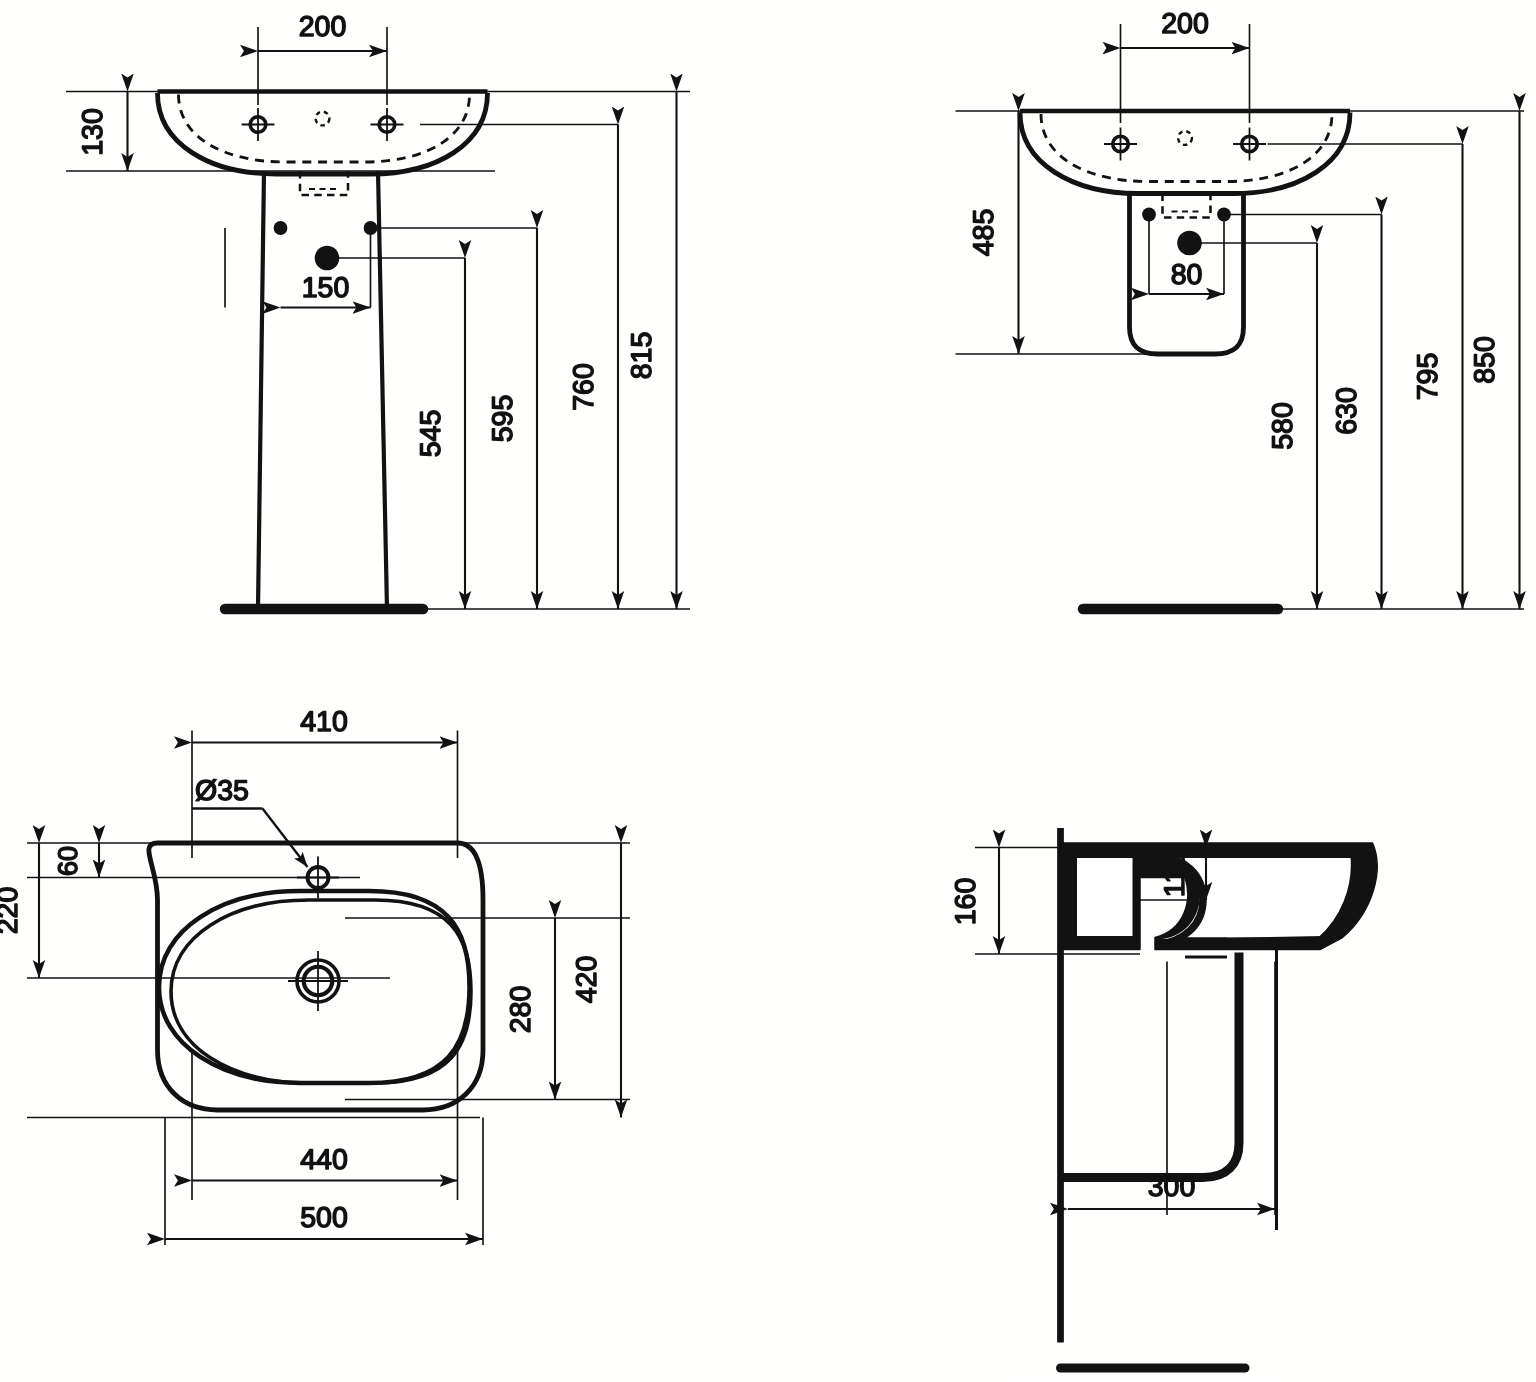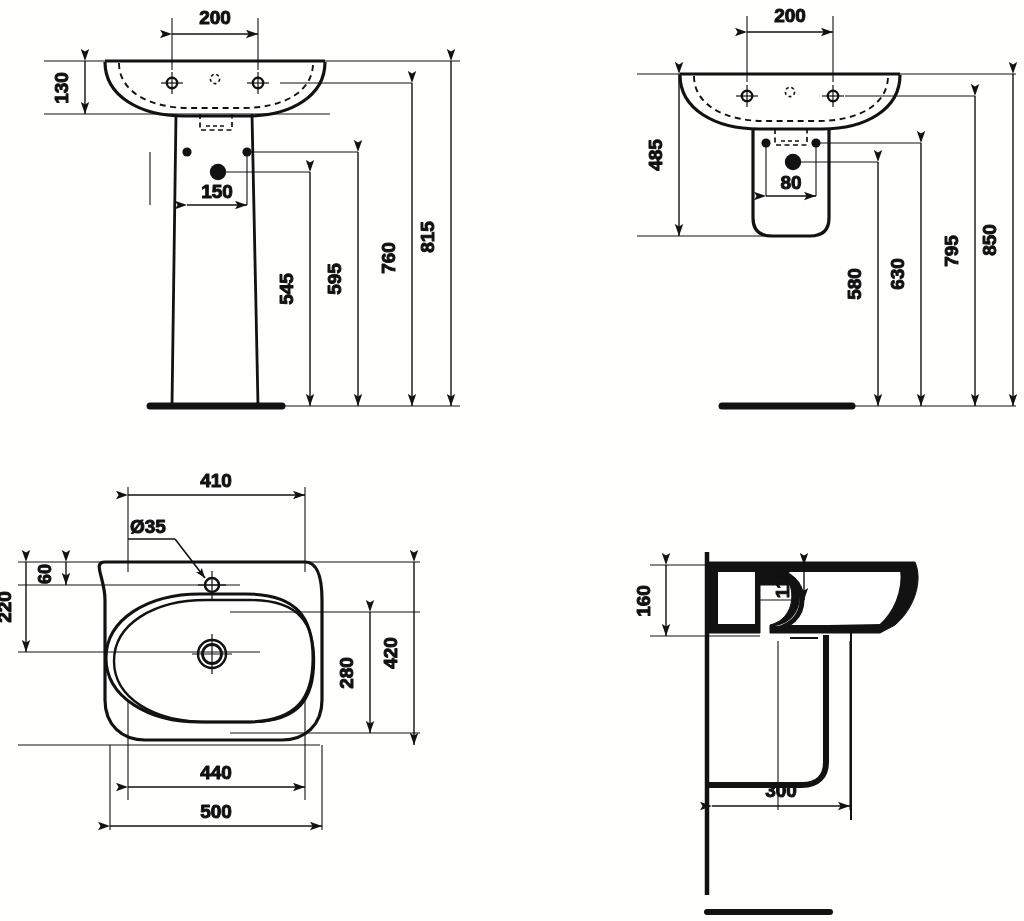--- a/index.html
+++ b/index.html
@@ -1,19 +1,19 @@
 <!DOCTYPE html>
 <html><head>
 <meta charset="utf-8">
 <title>Washbasin Technical Drawing</title>
 <style>
   html,body{margin:0;padding:0;background:#ffffff;}
   body{width:1024px;height:921px;overflow:hidden;
        font-family:"Liberation Sans",sans-serif;}
-  #sheet{position:relative;width:1024px;height:921px;background:#fffffe;font-weight:bold;}
+  #sheet{position:relative;width:1024px;height:921px;background:#fffffe;}
   svg{display:block;}
   .dimtext{font-family:"Liberation Sans",sans-serif;font-size:19px;fill:#111111;}
   .dimtext-sm{font-family:"Liberation Sans",sans-serif;font-size:18px;fill:#111111;}
 </style>
 </head>
 <body>
 
 <div id="sheet">
 <svg width="1024" height="921" viewBox="0 0 1024 921" xmlns="http://www.w3.org/2000/svg">
 

